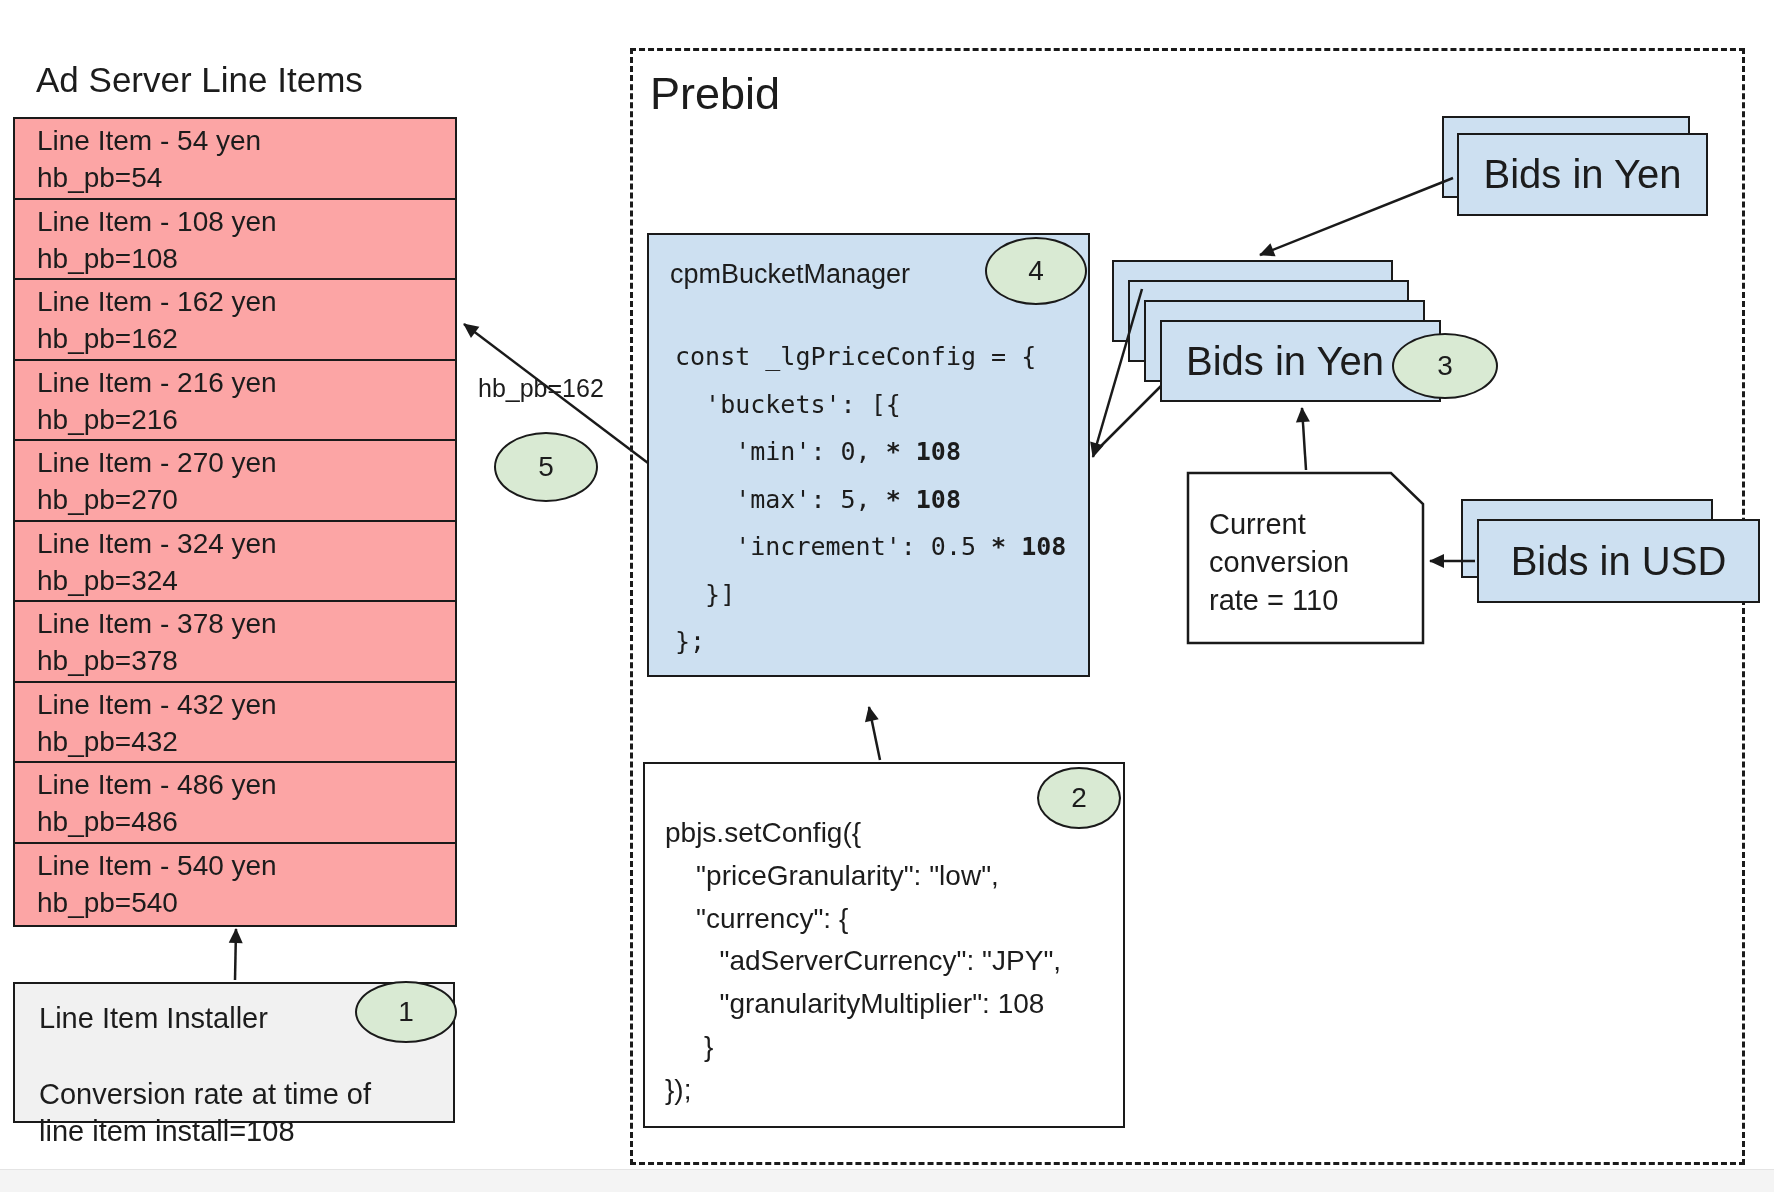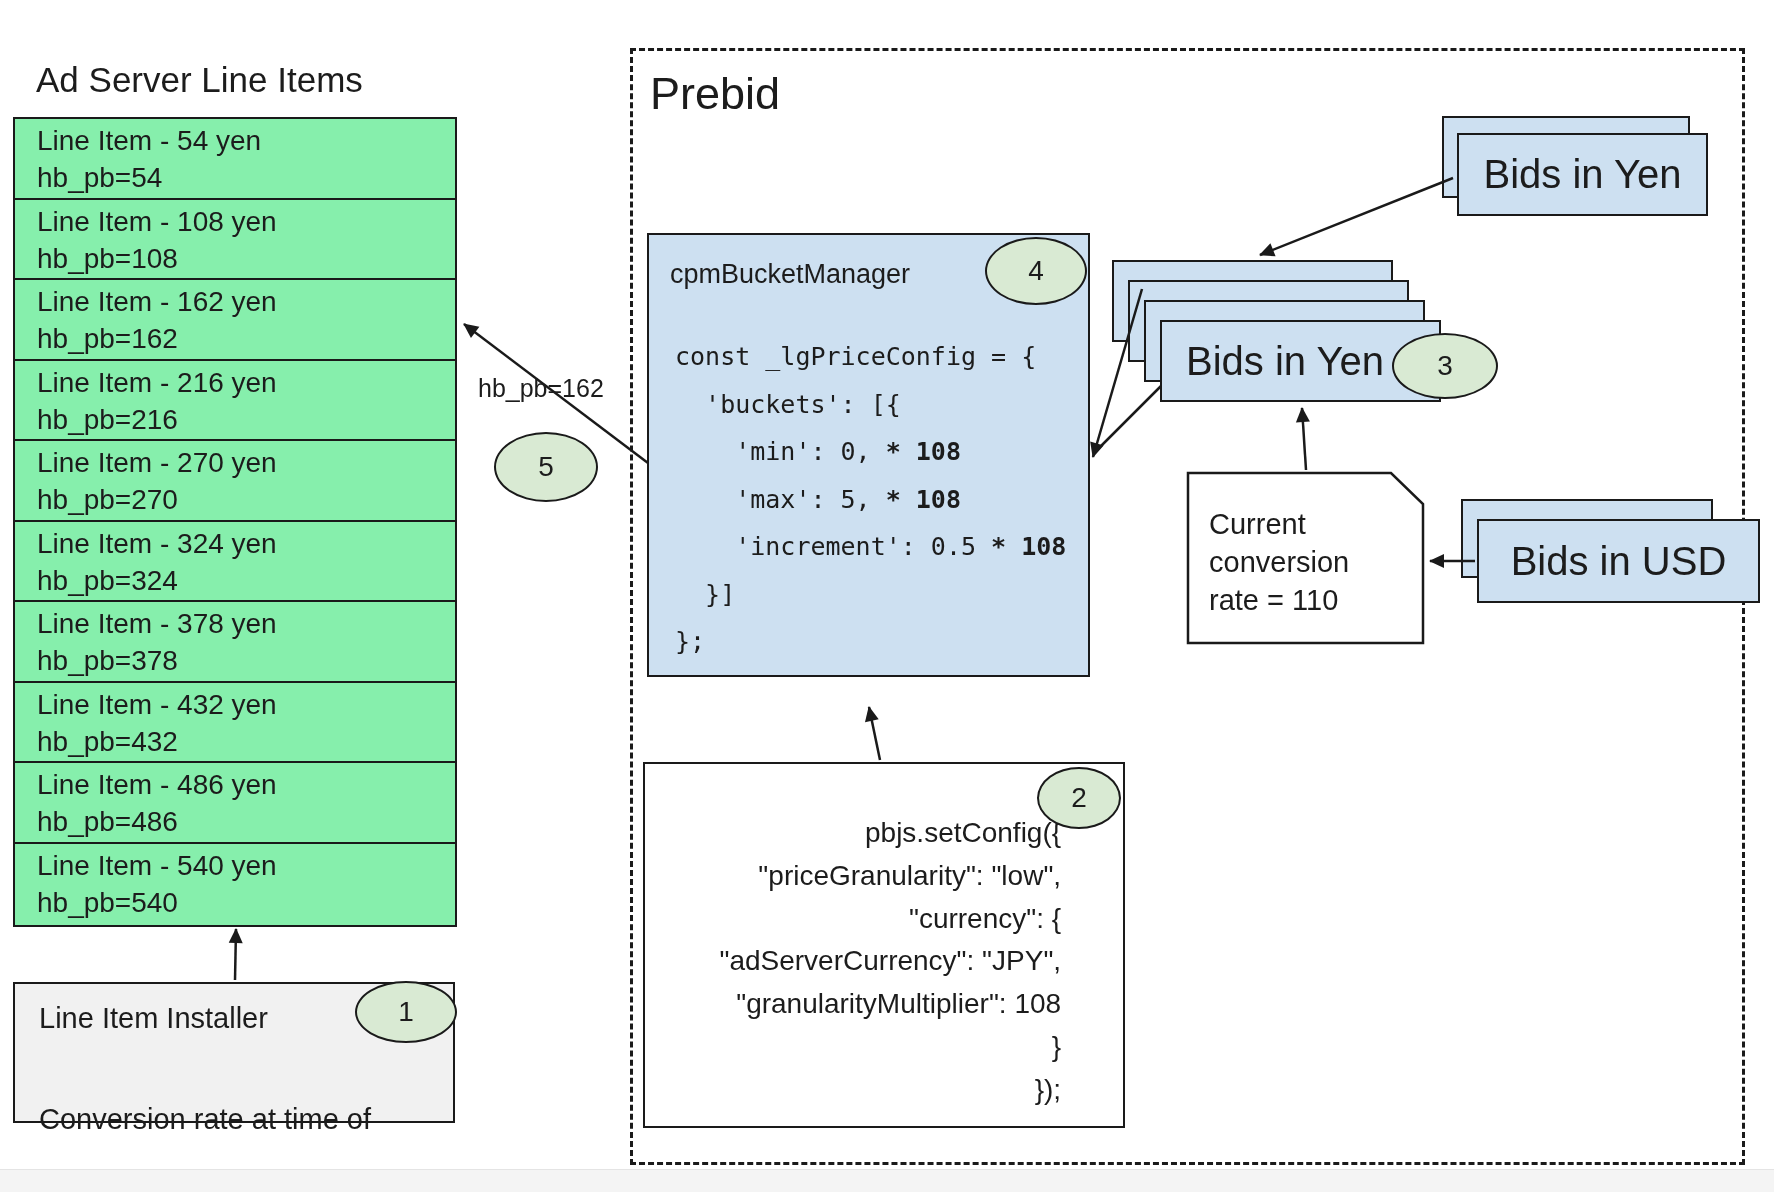--- a/index.html
+++ b/index.html
@@ -6,33 +6,33 @@
   .canvas{
     position:relative; width:1774px; height:1192px; overflow:hidden;
     background:#ffffff; font-family:"Liberation Sans", sans-serif; color:#1c1c1c;
   }
   .abs{position:absolute;}
 
   
   .main-title{left:36px; top:60px; font-size:35px; line-height:40px;}
   .li-table{
     left:13px; top:117px; width:444px; height:810px; box-sizing:border-box;
-    background:#86efac; border:2.5px solid #1a1a1a; z-index:1;
+    background:#fca5a5; border:2.5px solid #1a1a1a; z-index:1;
   }
   .li-row{
     box-sizing:border-box; height:80.5px; border-bottom:2px solid #1a1a1a;
     padding:3px 0 0 22px; font-size:28px; line-height:37px;
   }
   .li-row:last-child{border-bottom:none;}
   .installer{
     left:13px; top:982px; width:442px; height:141px; box-sizing:border-box;
     background:#f1f1f1; border:2.5px solid #1a1a1a; z-index:1;
   }
   .installer-title{left:24px; top:18px; font-size:29px;}
-  .installer-body{left:24px; top:92px; font-size:29px; line-height:37px;margin-top:25px;}
+  .installer-body{left:24px; top:92px; font-size:29px; line-height:37px;}
 
   
   .prebid-frame{
     left:630px; top:48px; width:1115px; height:1117px; box-sizing:border-box;
     border:3px dashed #1a1a1a; z-index:0;
   }
   .prebid-title{left:650px; top:70px; font-size:45px; line-height:48px;}
 
   .bucket-box{
     left:647px; top:233px; width:443px; height:444px; box-sizing:border-box;
@@ -45,21 +45,21 @@
   }
   .code-line{white-space:pre;}
   .code-line b{font-weight:bold;}
 
   .setconfig-box{
     left:643px; top:762px; width:482px; height:366px; box-sizing:border-box;
     background:#ffffff; border:2.5px solid #1a1a1a; z-index:1;
   }
   .setconfig-code{
     left:20px; top:48px; margin:0;
-    font-family:"Liberation Sans", sans-serif; font-size:28px; line-height:42.8px;text-align:right;
+    font-family:"Liberation Sans", sans-serif; font-size:28px; line-height:42.8px;
   }
 
   
   .card{
     box-sizing:border-box; background:#cde0f1; border:2.5px solid #1a1a1a; z-index:1;
   }
   .card-label{font-size:40px;}
   .center-label{display:flex; align-items:center; justify-content:center;}
 
   
@@ -127,20 +127,21 @@
     <div class="li-row">
       <div>Line Item - 540 yen</div>
       <div>hb_pb=540</div>
     </div>
   </div>
 
   <div class="abs installer">
     <div class="abs installer-title">Line Item Installer</div>
     <div class="abs installer-body">
       <div>Conversion rate at time of</div>
+      <div>line item install=108</div>
     </div>
   </div>
   <div class="abs badge" style="left:355px; top:981px; width:102px; height:62px;">1</div>
 
   <div class="abs prebid-frame"></div>
   <div class="abs prebid-title">Prebid</div>
 
   <div class="abs bucket-box">
     <div class="abs bucket-label">cpmBucketManager</div>
     <pre class="abs bucket-code"><div class="code-line"><span>const _lgPriceConfig = {</span><b></b></div><div class="code-line"><span>  'buckets': [{</span><b></b></div><div class="code-line"><span>    'min': 0, </span><b>* 108</b></div><div class="code-line"><span>    'max': 5, </span><b>* 108</b></div><div class="code-line"><span>    'increment': 0.5 </span><b>* 108</b></div><div class="code-line"><span>  }]</span><b></b></div><div class="code-line"><span>};</span><b></b></div></pre>

